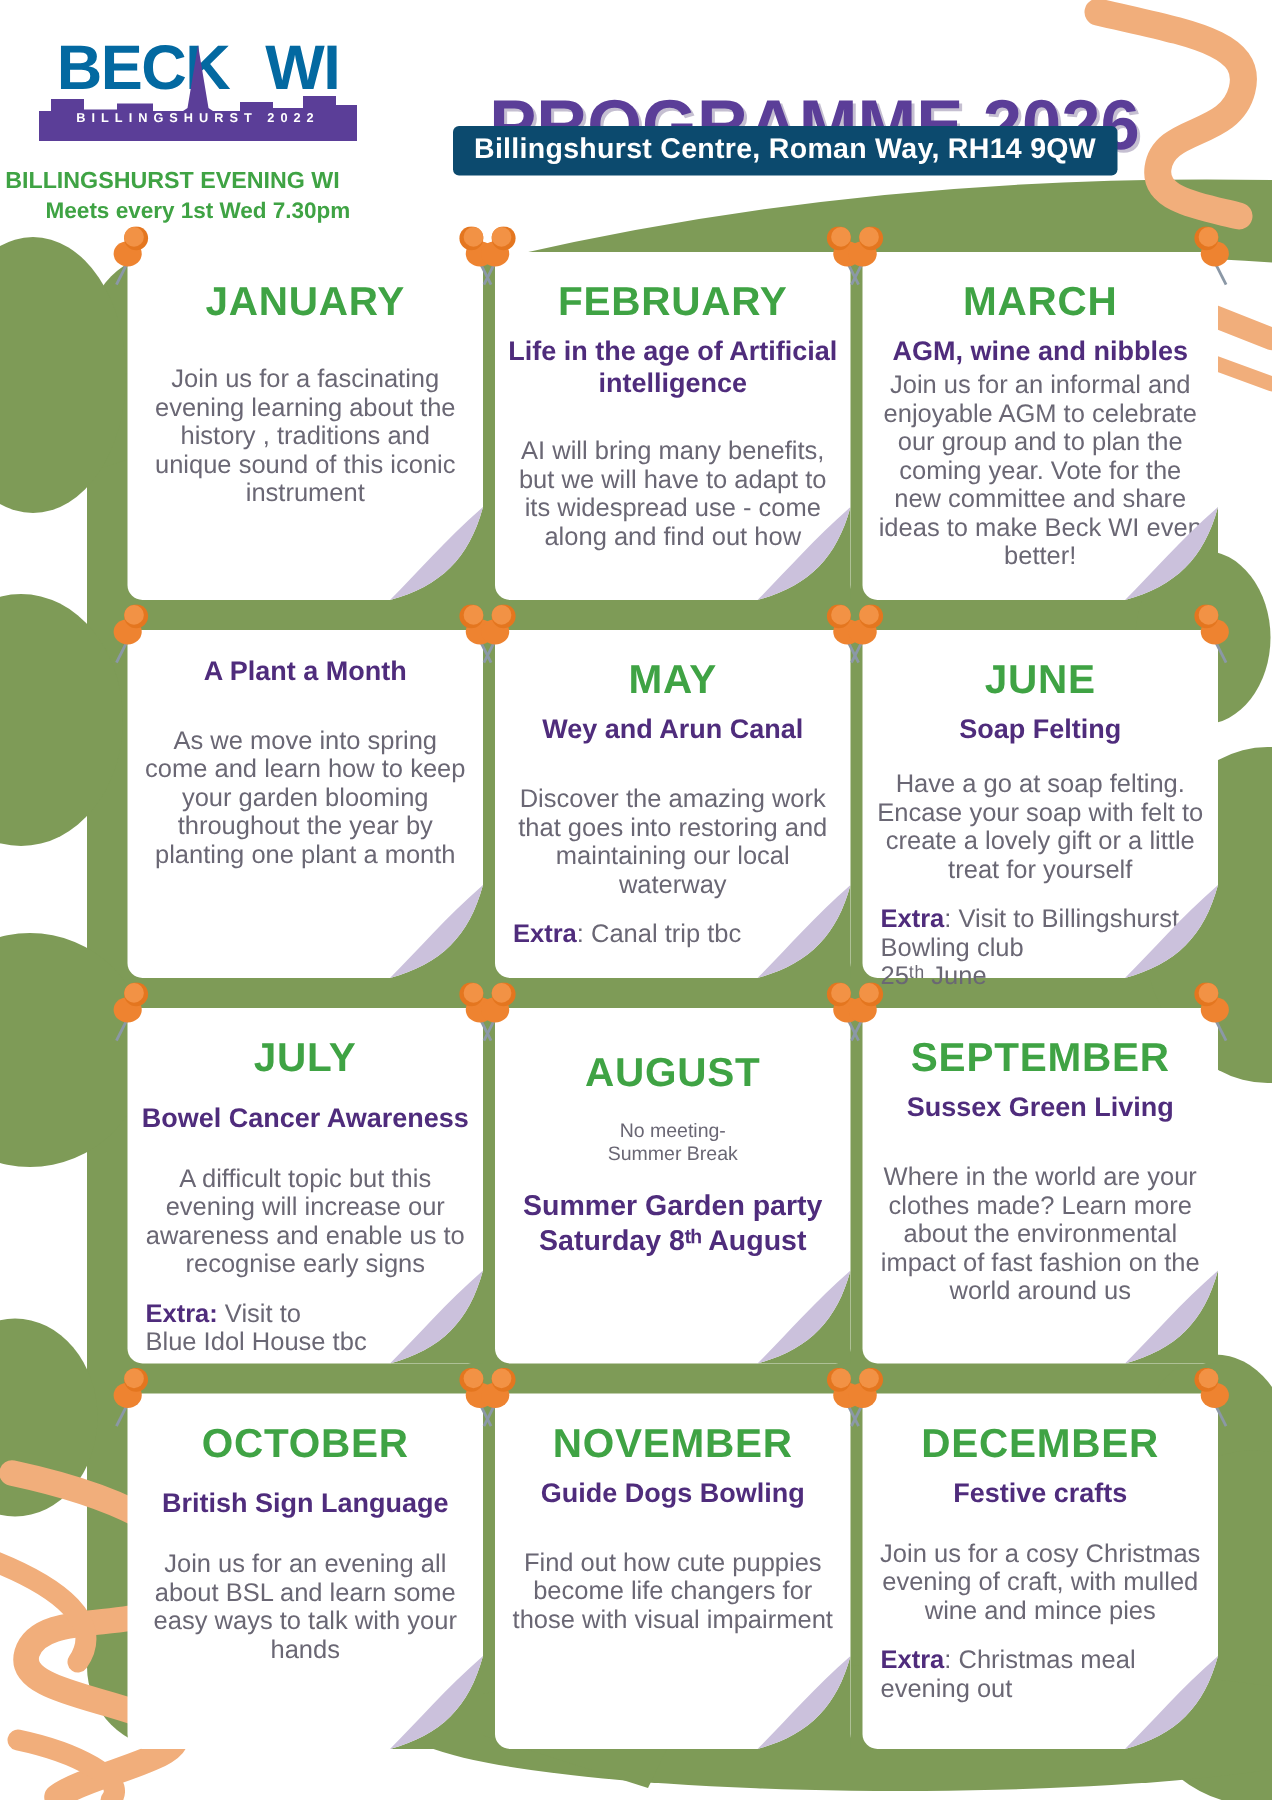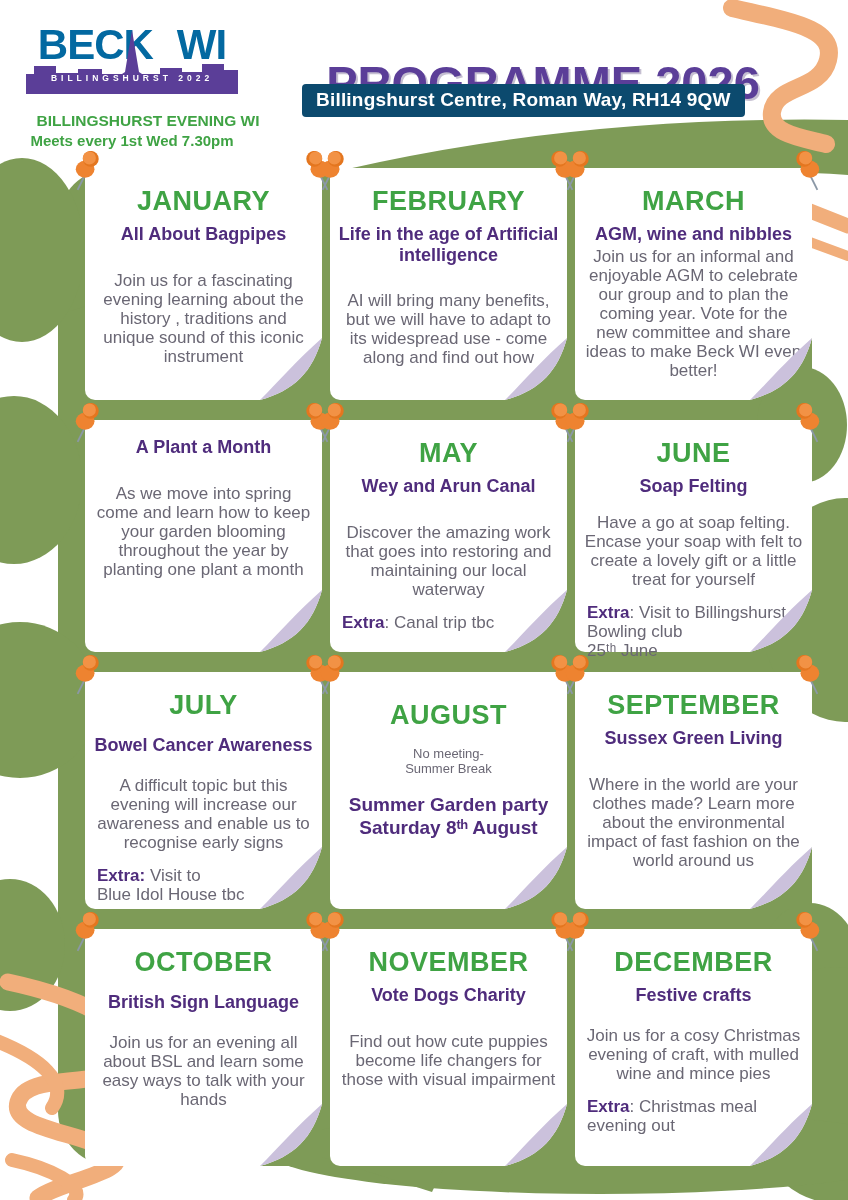--- a/index.html
+++ b/index.html
@@ -11,21 +11,21 @@
   
   #bg{position:absolute;inset:0;z-index:0;}
   
   .logo{position:absolute;left:26px;top:24px;width:212px;z-index:3;}
   .logo-words{display:flex;align-items:flex-end;justify-content:center;gap:24px;
     font-weight:800;font-size:42px;letter-spacing:-1px;color:#0369a1;line-height:1;}
   .logo-skyline{position:relative;margin-top:-6px;height:34px;}
   .logo-skyline svg{overflow:visible;display:block;}
   .logo-banner{position:absolute;left:0;right:0;top:13px;text-align:center;
     color:#fff;font-size:8.5px;font-weight:700;letter-spacing:4px;}
-  .wi-line1{position:absolute;left:36px;top:112px;width:224px;text-align:center;
+  .wi-line1{position:absolute;left:3px;top:112px;width:224px;text-align:center;
     color:#3FA344;font-weight:800;font-size:15.5px;z-index:3;}
   .wi-line2{position:absolute;left:20px;top:132px;width:224px;text-align:center;
     color:#3FA344;font-weight:800;font-size:15px;z-index:3;}
   .page-title{position:absolute;left:288px;top:24px;width:510px;text-align:center;
     font-size:47px;font-weight:800;color:#5B3E98;letter-spacing:0px;z-index:3;
     text-shadow:2px 2px 0 rgba(62,42,104,0.30);}
   .venue-badge{position:absolute;left:302px;top:84px;z-index:3;
     background:#0c4a6e;color:#ffffff;font-weight:700;font-size:19px;
     padding:5px 14px 6px;border-radius:4px;letter-spacing:0.2px;text-align:center;}
   
@@ -116,21 +116,20 @@
 <main class="board">
 
   <section class="card">
     <svg class="pin pin-l">
         <use href="#pin"></use>
       </svg>
     <svg class="pin pin-r">
         <use href="#pin"></use>
       </svg>
     <h2 class="month">JANUARY</h2>
-    <h3 class="topic">All About Bagpipes</h3>
     <p class="bodytext mt-big">Join us for a fascinating evening learning about the history , traditions and unique sound of this iconic instrument</p>
     <svg class="curl" viewBox="0 0 100 100" preserveAspectRatio="none">
       <path d="M100,0 C85,55 55,85 0,100 L100,100 Z" fill="#7E9B57"></path>
       <path d="M100,0 C60,35 30,70 0,100 C55,85 85,55 100,0 Z" fill="#CBC1DC"></path>
     </svg>
   </section>
 
   <section class="card">
     <svg class="pin pin-l">
         <use href="#pin"></use>
@@ -283,21 +282,21 @@
   </section>
 
   <section class="card">
     <svg class="pin pin-l">
         <use href="#pin"></use>
       </svg>
     <svg class="pin pin-r">
         <use href="#pin"></use>
       </svg>
     <h2 class="month">NOVEMBER</h2>
-    <h3 class="topic">Vote Dogs Charity</h3>
+    <h3 class="topic">Guide Dogs Bowling</h3>
     <p class="bodytext mt-big">Find out how cute puppies become life changers for those with visual impairment</p>
     <svg class="curl" viewBox="0 0 100 100" preserveAspectRatio="none">
       <path d="M100,0 C85,55 55,85 0,100 L100,100 Z" fill="#7E9B57"></path>
       <path d="M100,0 C60,35 30,70 0,100 C55,85 85,55 100,0 Z" fill="#CBC1DC"></path>
     </svg>
   </section>
 
   <section class="card">
     <svg class="pin pin-l">
         <use href="#pin"></use>

